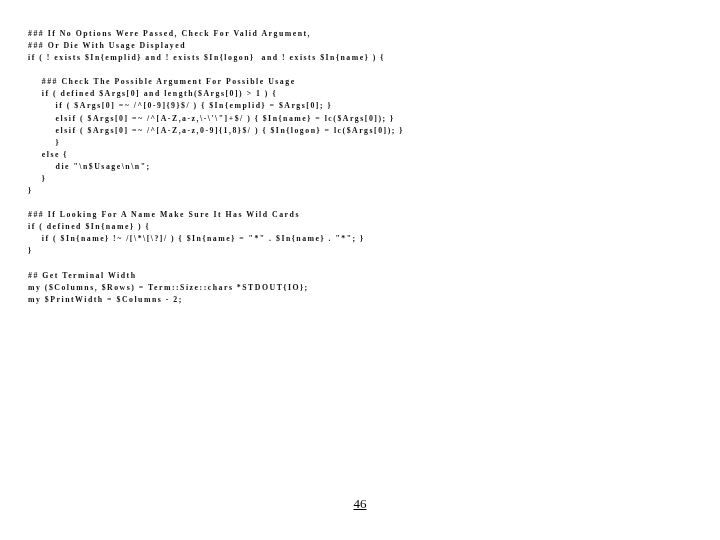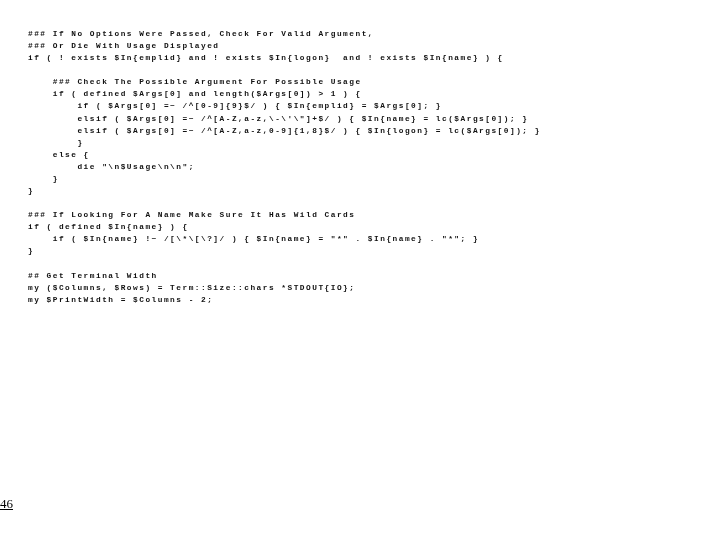--- a/index.html
+++ b/index.html
@@ -19,33 +19,34 @@
     position: relative;
   }
   .title {
     color: #9a1e2f;
     font-size: 27px;
     font-weight: 400;
     letter-spacing: 0.2px;
     margin: 0 0 14px 0;
   }
   .code {
-    font-family: Liberation Mono, monospace;
+    font-family: Liberation Serif, serif;
     font-size: 7.8px;
     line-height: 1.55;
     color: #111;
     white-space: pre;
     letter-spacing: 1.5px;
     font-weight: bold;
   }
   .pagenum {
     position: absolute;
     left: 0;
     right: 0;
     bottom: 28px;
+    text-align: center;
     font-family: "Times New Roman", Times, serif;
     font-size: 13px;
     text-decoration: underline;
     color: #000;
   }
 </style>
 </head>
 <body>
 
 <div class="slide">

